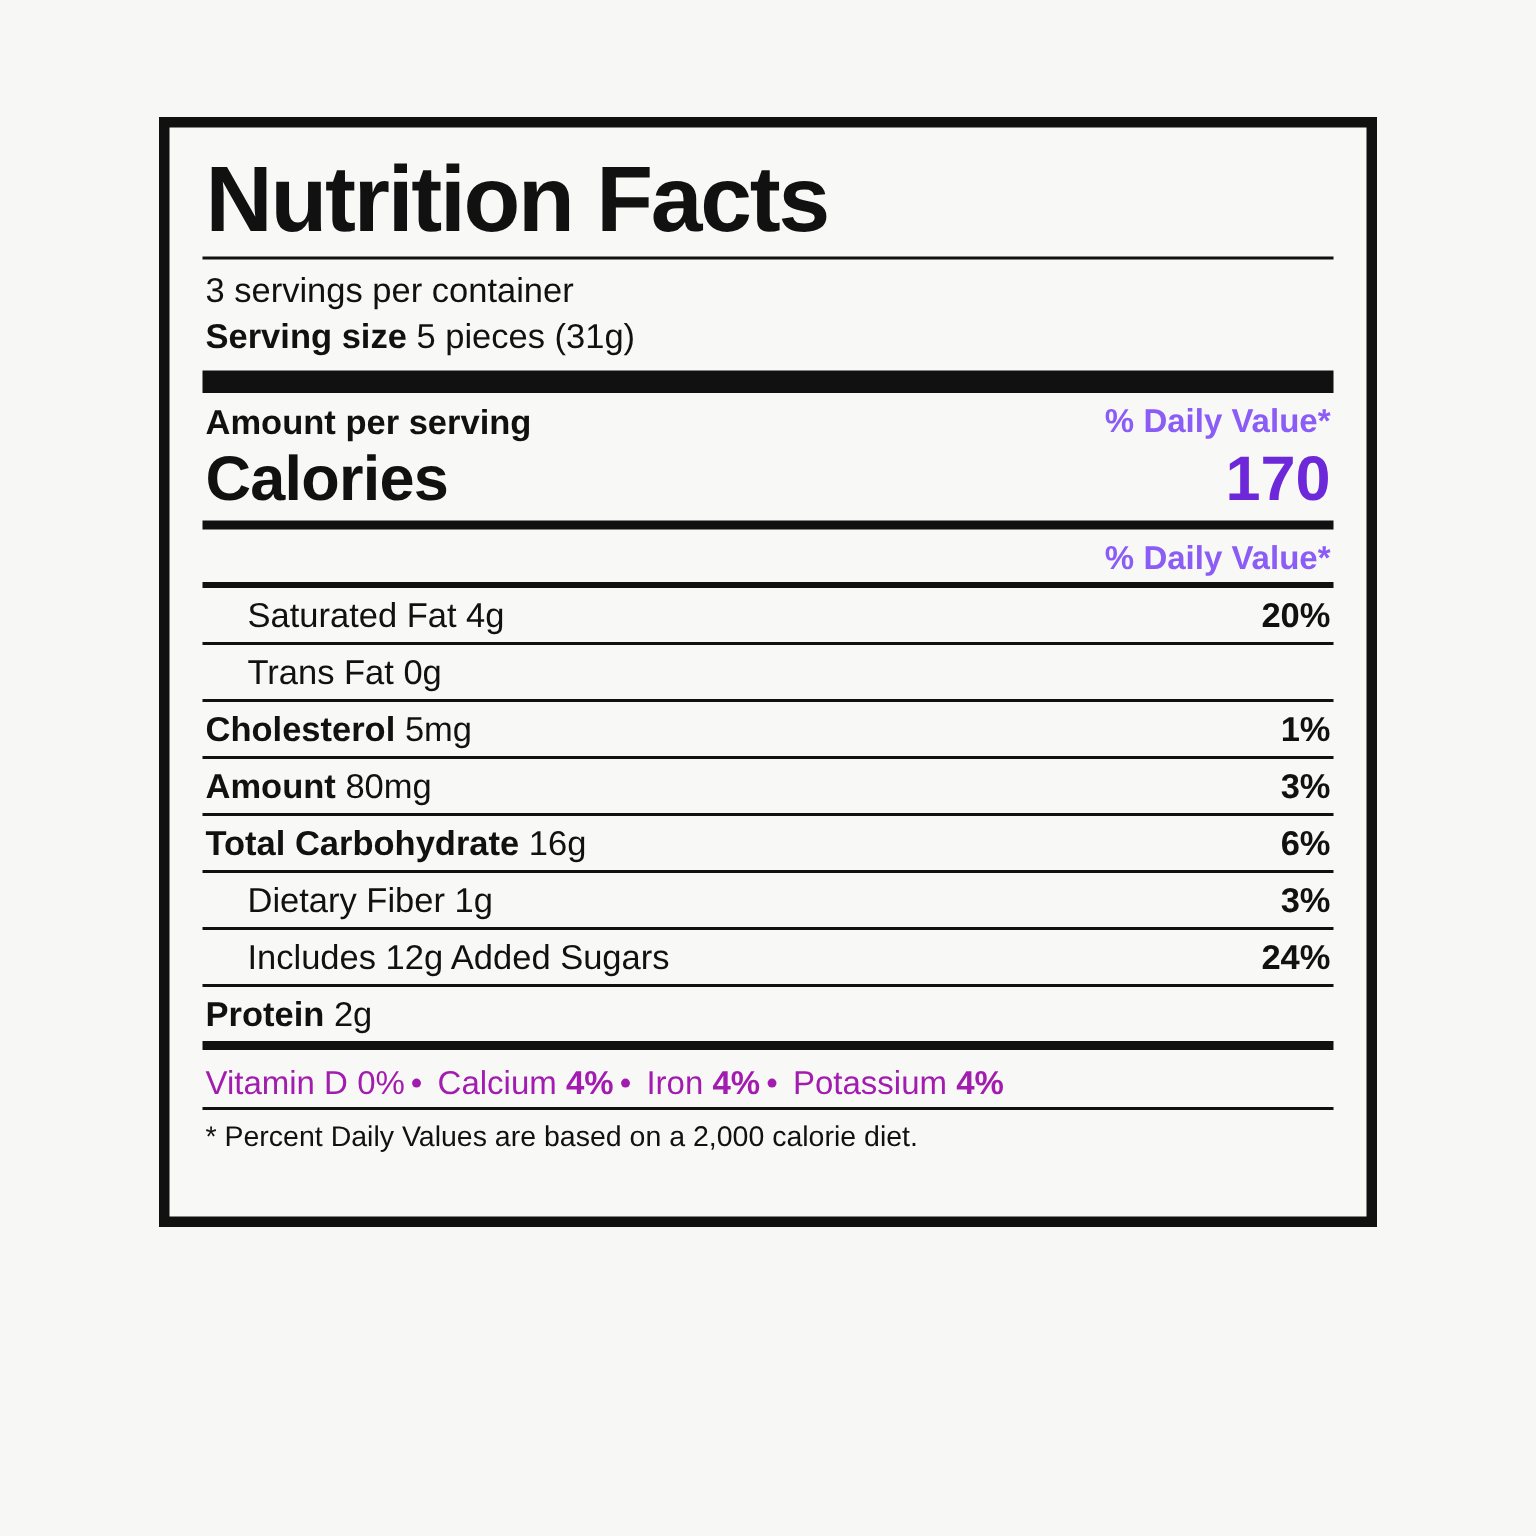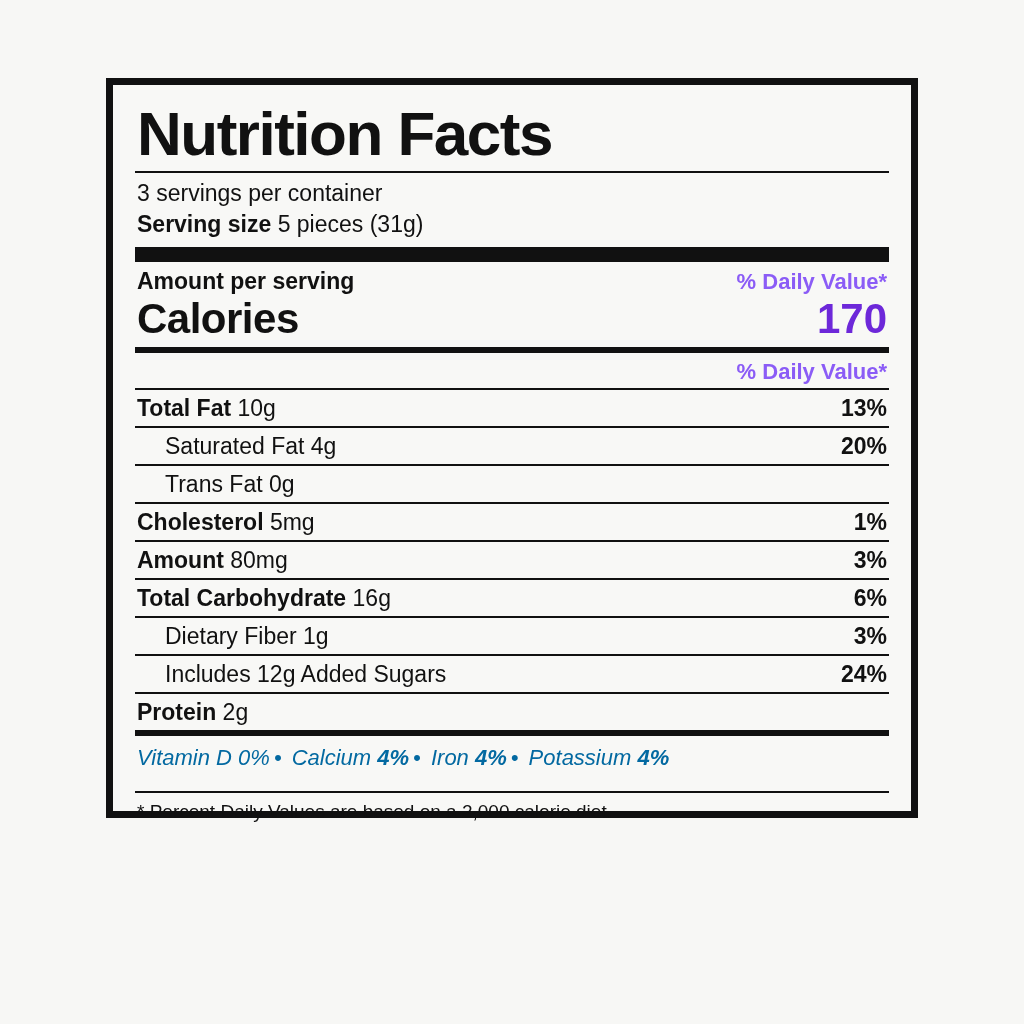--- a/index.html
+++ b/index.html
@@ -67,21 +67,21 @@
   .serving-size {
     font-size: 23px;
     color: #111;
     padding: 2px 4px 9px 4px;
   }
   .serving-size b { font-weight: bold; }
 
   .amount-row {
     display: flex;
     justify-content: space-between;
-    align-items: center;
+    align-items: flex-start;
     padding: 6px 4px 0 4px;
     gap: 32px;
   }
   .amount-label {
     font-size: 23px;
     font-weight: bold;
     color: #111;
   }
   .dv-header {
     font-size: 22px;
@@ -122,24 +122,23 @@
     font-size: 23px;
     color: #111;
   }
   .nutrient-row .name { white-space: nowrap; }
   .nutrient-row .name b { font-weight: bold; }
   .nutrient-row .pct { font-weight: bold; font-size: 23px; }
   .indent-1 { padding-left: 28px; }
 
   .vitamins {
     font-size: 22px;
-    color: #0369a1;
-    padding: 9px 4px 20px 4px;
+    color: #a21caf;
+    padding: 9px 4px 3px 4px;
     white-space: nowrap;
-    font-style: italic;
   }
   .vitamins b { font-weight: bold; }
   .dot { padding: 0 4px; }
 
   .footnote {
     font-size: 19px;
     color: #111;
     padding: 8px 4px 0 4px;
   }
 </style>
@@ -171,24 +170,20 @@
       <span class="calories-value">170</span>
     </div>
 
     <div class="rule-med"></div>
 
     <div class="dv-header-row">
       <span class="dv-header">% Daily Value*</span>
     </div>
     <div class="rule-hair"></div>
 
-    <div class="nutrient-row">
-      <span class="name"><b>Total Fat</b><span> 10g</span></span>
-      <span class="pct">13%</span>
-    </div>
     <div class="rule-hair"></div>
 
     <div class="nutrient-row">
       <span class="name indent-1"><b></b><span>Saturated Fat 4g</span></span>
       <span class="pct">20%</span>
     </div>
     <div class="rule-hair"></div>
 
     <div class="nutrient-row">
       <span class="name indent-1"><b></b><span>Trans Fat 0g</span></span>

